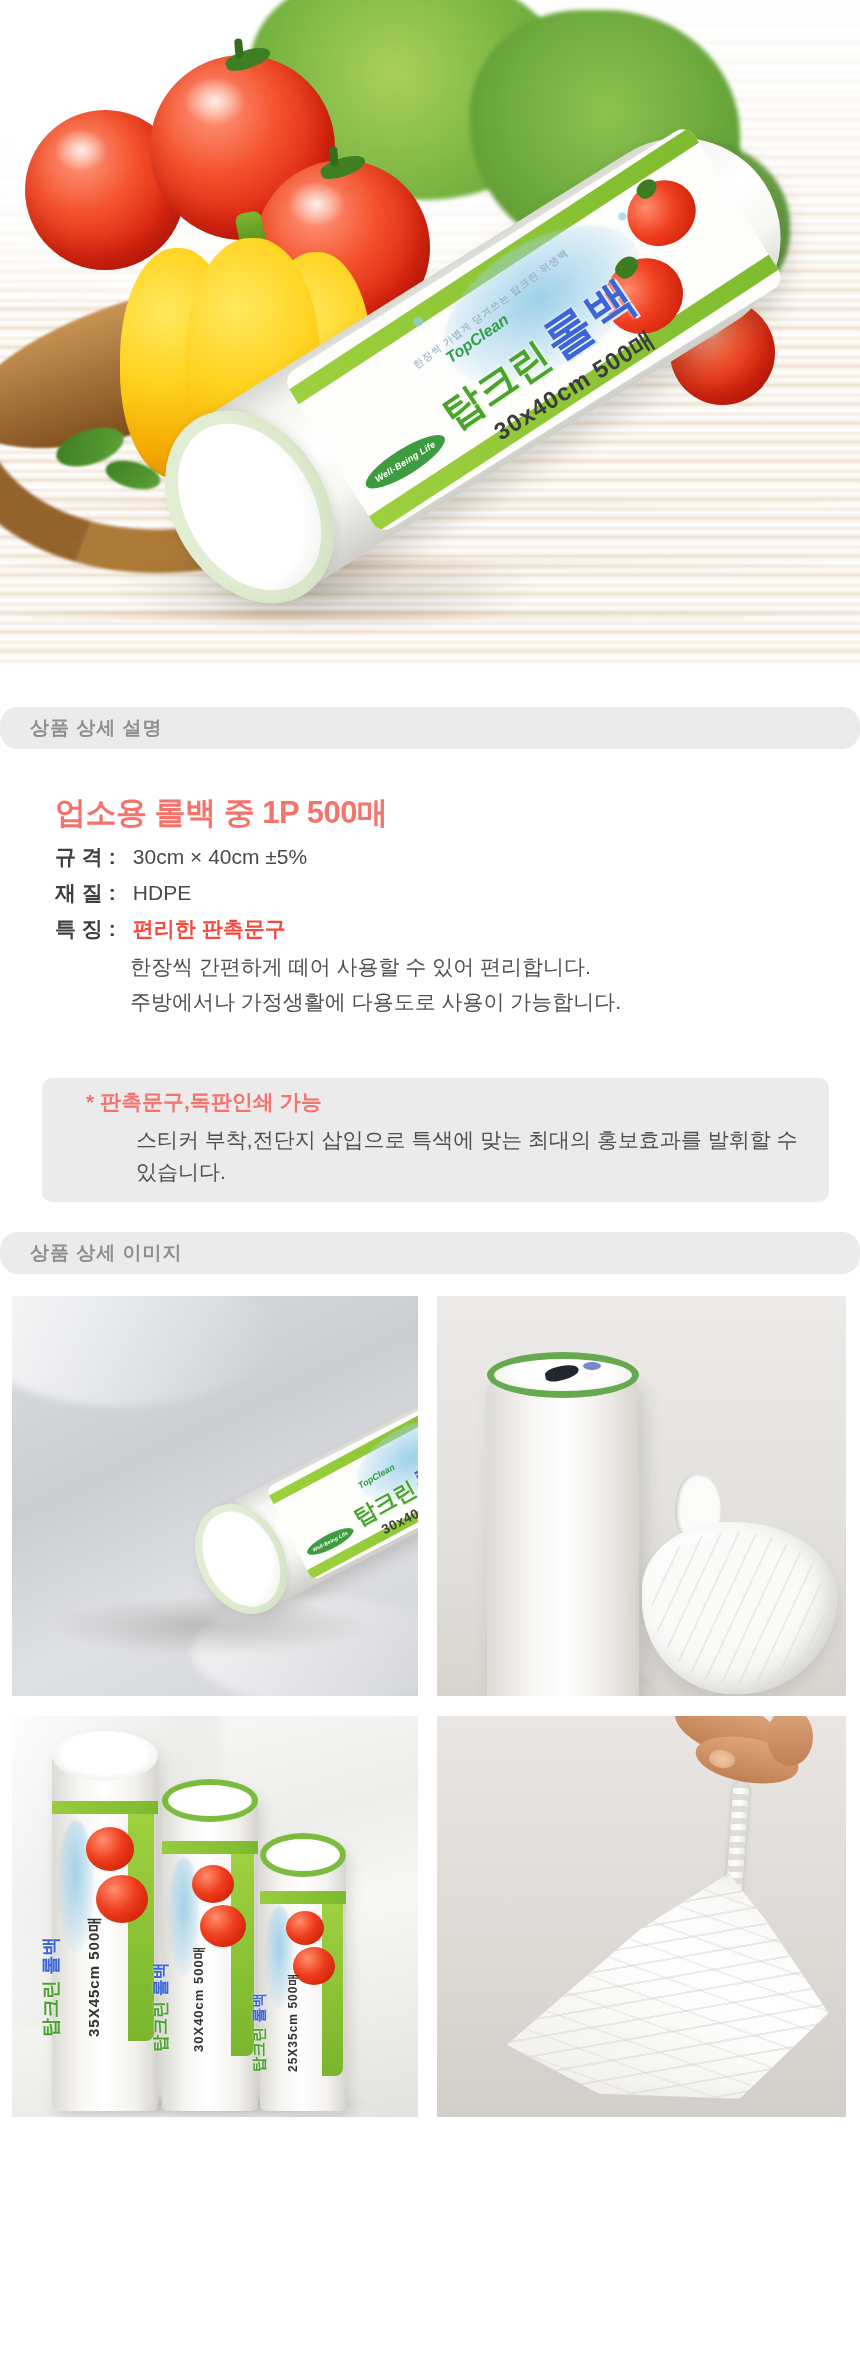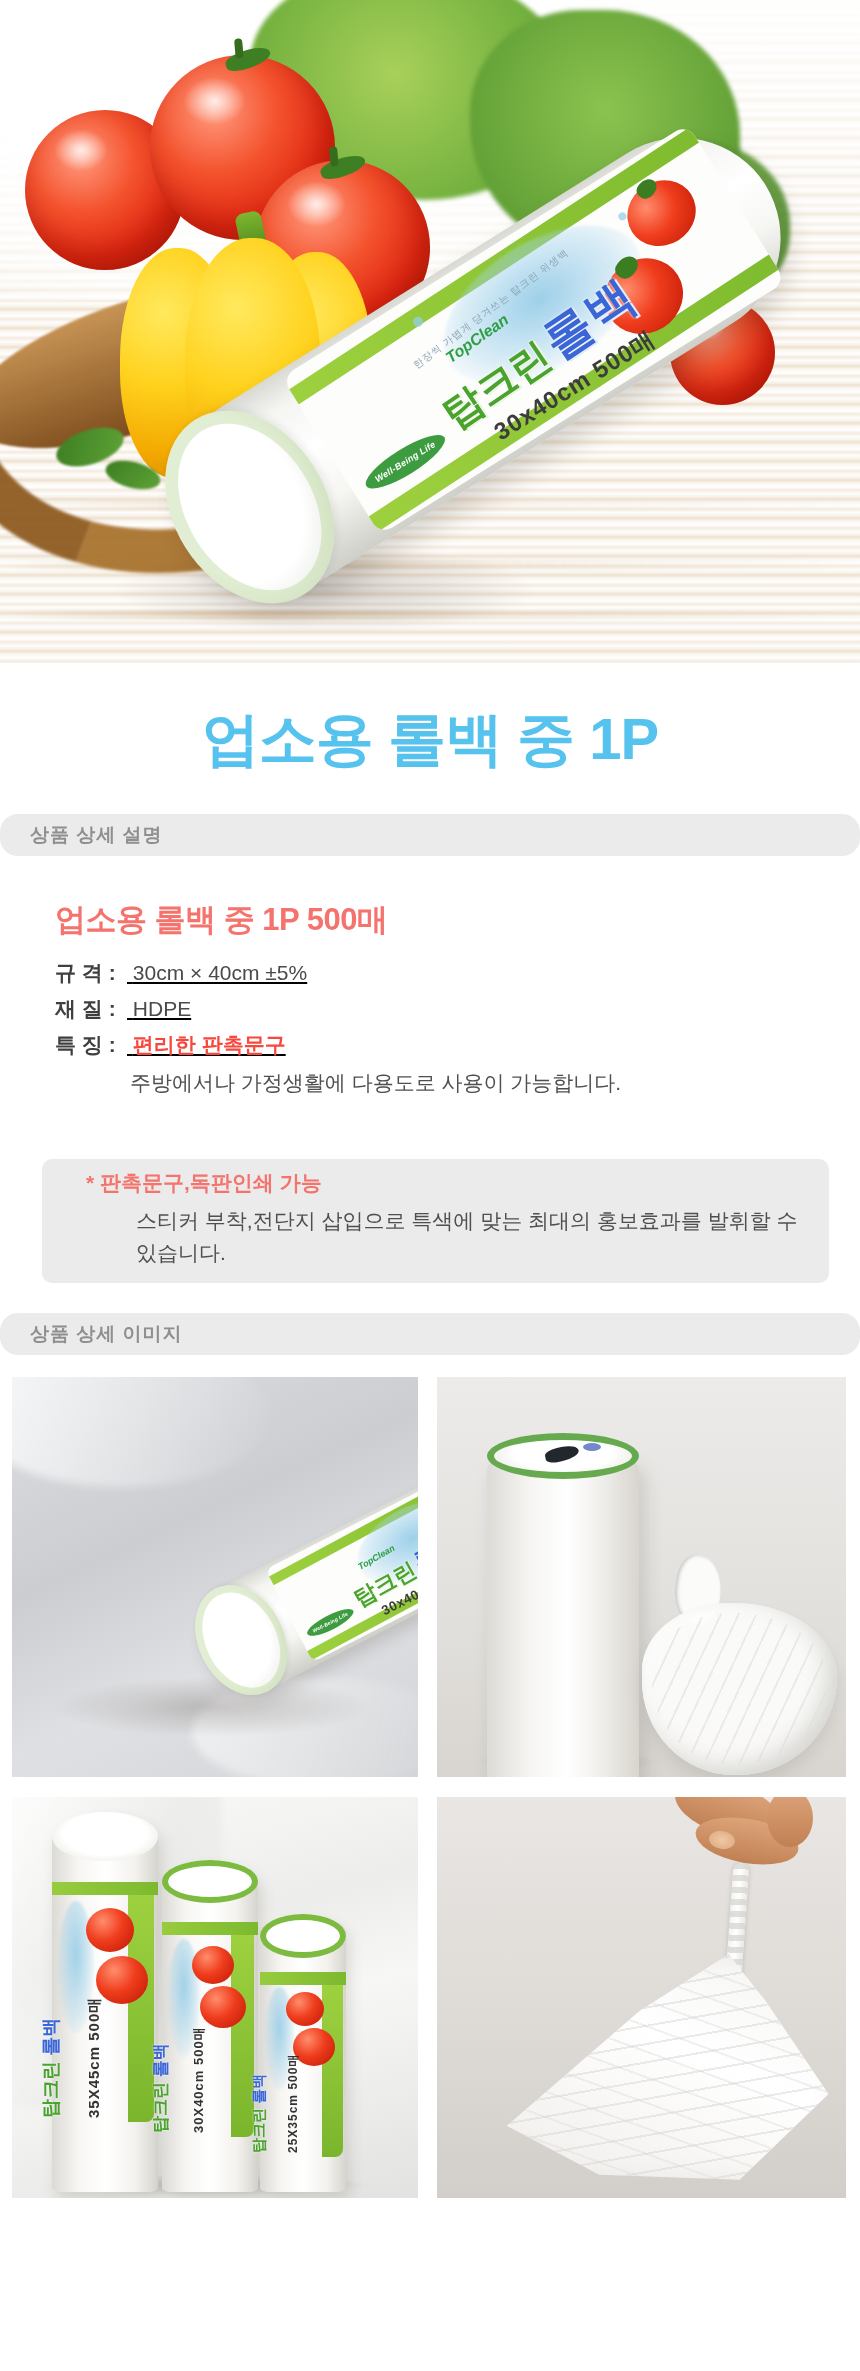--- a/index.html
+++ b/index.html
@@ -56,21 +56,21 @@
   .pname .g{font-size:40px;font-weight:900;color:#49a32d;text-shadow:0 0 3px #fff,2px 2px 0 #e7f3dd;}
   .pname .b{font-size:48px;font-weight:900;color:#3b66d6;text-shadow:0 0 3px #fff,2px 2px 0 #dde6f8;letter-spacing:2px;}
   .psize{position:absolute;left:152px;top:146px;font-size:24px;font-weight:bold;color:#3c3c3c;letter-spacing:1px;}
 
   
   .main-title{margin:45px 0 0 0;text-align:center;color:#56c2ee;font-size:58px;line-height:62px;font-weight:800;letter-spacing:-1px;}
   .sub-title{margin:18px 0 0 0;text-align:center;color:#555555;font-size:31px;line-height:36px;font-weight:800;}
   .section-bar{margin-top:44px;height:42px;background:#ebebeb;color:#8f8f8f;font-size:19px;font-weight:bold;line-height:42px;padding-left:30px;letter-spacing:1px;border-radius:18px;}
   .section-bar.second{margin-top:30px;}
   .product-heading{margin:47px 0 0 55px;color:#f4736c;font-size:31px;line-height:34px;font-weight:800;letter-spacing:-.5px;}
-  .spec-list{margin:18px 0 0 55px;text-decoration:underline;}
+  .spec-list{margin:9px 0 0 55px;}
   .spec-row{height:36px;line-height:36px;font-size:21px;color:#4a4a4a;}
   .spec-label{display:inline-block;min-width:72px;color:#3f3f3f;font-weight:bold;}
   .spec-value{color:#4a4a4a;}
   .spec-value.red{color:#f8473d;font-weight:bold;}
   .desc{margin:2px 0 0 130px;}
   .desc-line{font-size:21px;line-height:35px;color:#4f4f4f;}
   .desc-line.red{color:#f8473d;font-weight:bold;}
   .promo-box{margin:59px 31px 0 42px;background:#ebebeb;border-radius:10px;padding:12px 20px 14px 44px;}
   .promo-title{color:#f4736c;font-size:21px;line-height:24px;font-weight:bold;}
   .promo-body{margin:10px 0 0 50px;color:#4f4f4f;font-size:21px;line-height:32px;}
@@ -203,21 +203,20 @@
         <div class="brand">TopClean</div>
         <div class="pname">
           <span class="g">탑크린</span>
           <span class="b">롤백</span>
         </div>
         <div class="psize">30x40cm 500매</div>
       </div>
     </div>
   </div>
 
-  <h1 class="main-title">업소용 롤백 중 1P</h1>
 
   <div class="section-bar">상품 상세 설명</div>
 
   <h3 class="product-heading">업소용 롤백 중 1P 500매</h3>
 
   <div class="spec-list">
     <div class="spec-row">
       <span class="spec-label">규  격 :</span>
       <span class="spec-value">30cm × 40cm ±5%</span>
     </div>
@@ -225,20 +224,21 @@
       <span class="spec-label">재  질 :</span>
       <span class="spec-value">HDPE</span>
     </div>
     <div class="spec-row">
       <span class="spec-label">특  징 :</span>
       <span class="spec-value red">편리한 판촉문구</span>
     </div>
   </div>
 
   <div class="desc">
+    <p class="desc-line" style="margin:0">한장씩 간편하게 떼어 사용할 수 있어 편리합니다.</p>
     <p class="desc-line" style="margin:0">주방에서나 가정생활에 다용도로 사용이 가능합니다.</p>
   </div>
 
   <div class="promo-box">
     <div class="promo-title">* 판촉문구,독판인쇄 가능</div>
     <div class="promo-body">스티커 부착,전단지  삽입으로  특색에 맞는 최대의 홍보효과를 발휘할 수 있습니다.</div>
   </div>
 
   <div class="section-bar second">상품 상세 이미지</div>
 

